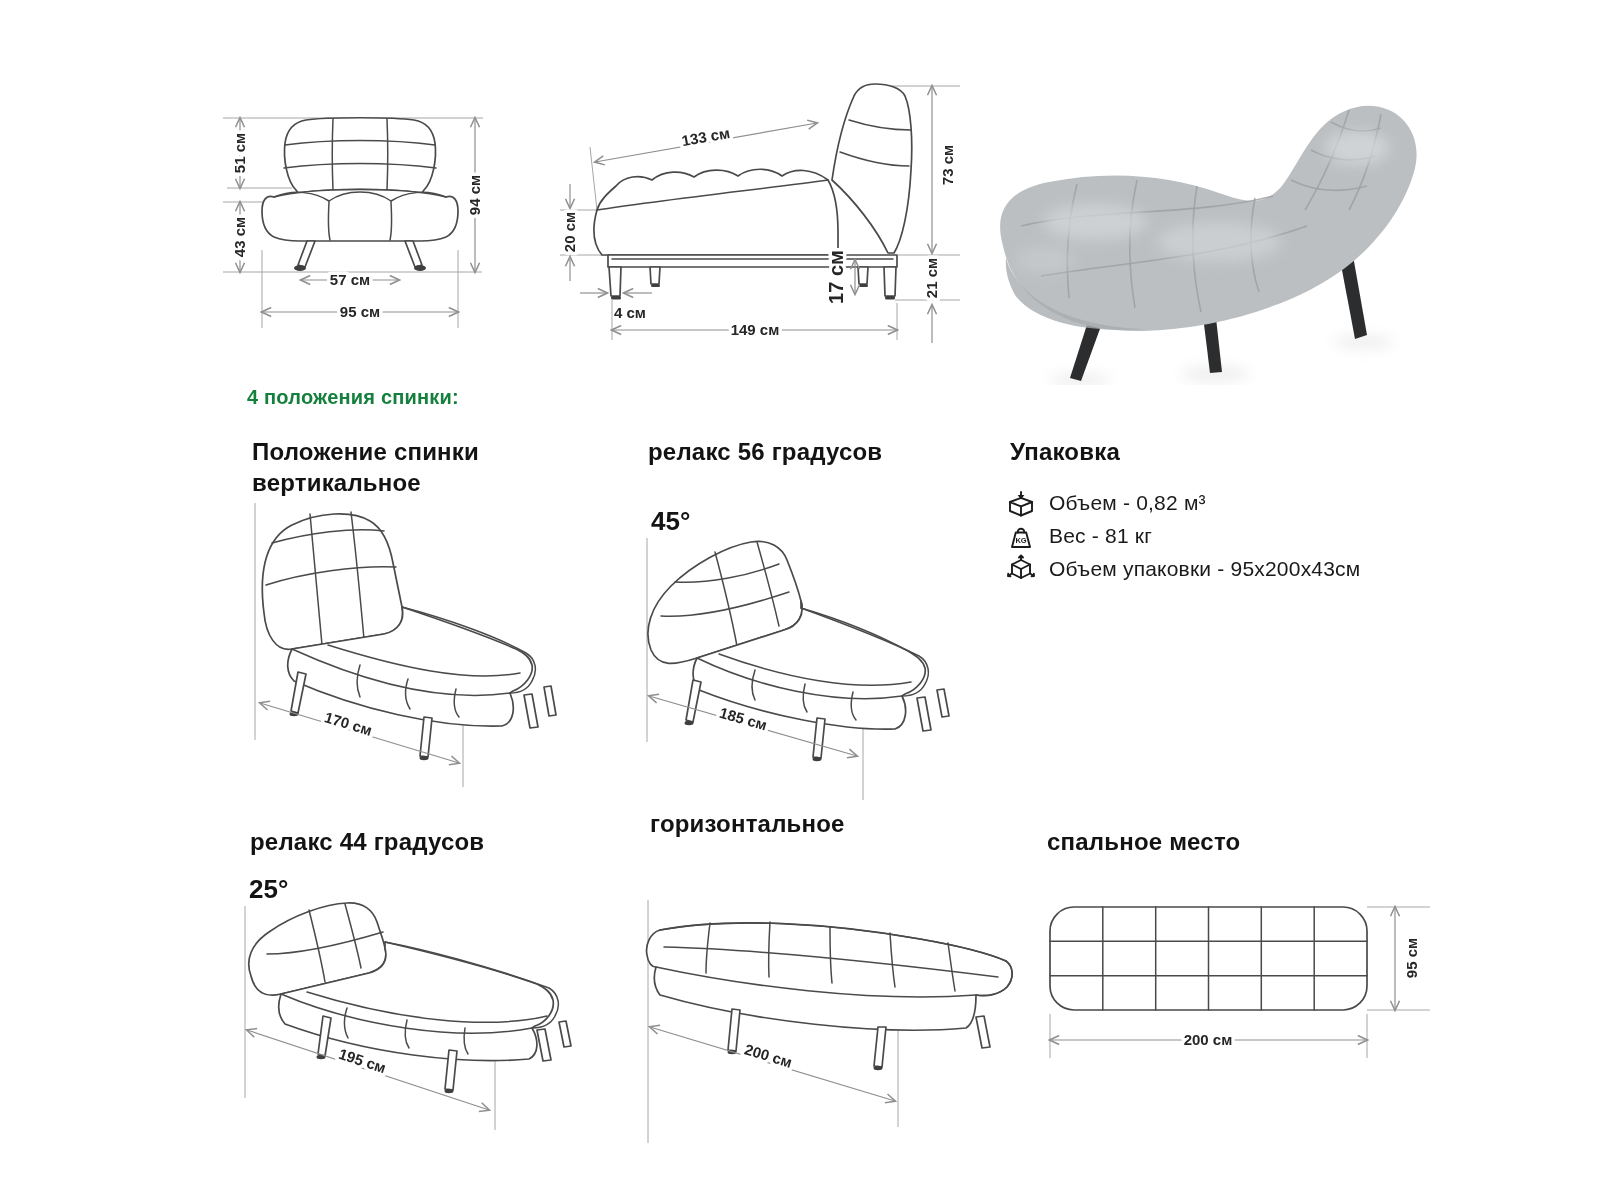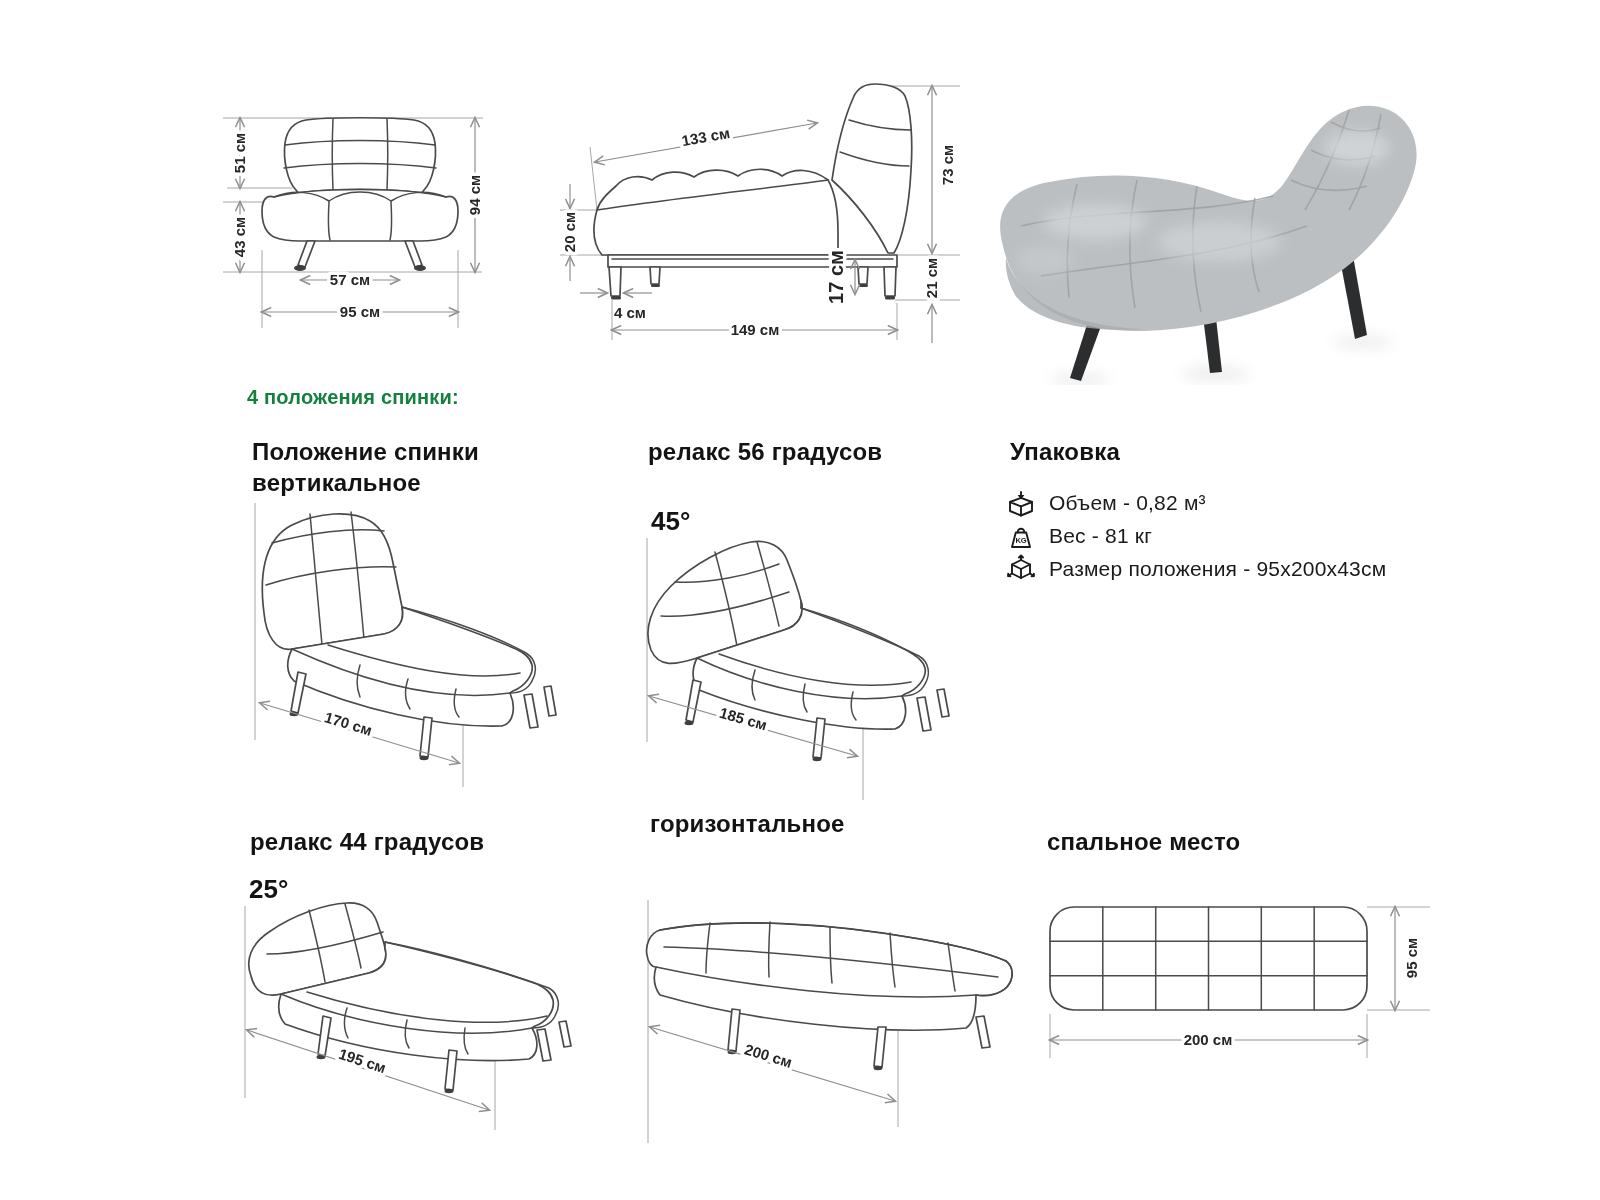--- a/index.html
+++ b/index.html
@@ -194,21 +194,21 @@
     </div>
     <div class="pack-item">
       <svg width="30" height="30" viewBox="0 0 30 30">
         <path class="ico" d="M15,6 L24,10.5 L24,19.5 L15,24 L6,19.5 L6,10.5 Z"></path>
         <path class="ico" d="M6,10.5 L15,15 L24,10.5"></path>
         <path class="ico" d="M15,15 V24"></path>
         <path class="ico" d="M15,6 V1.5 M13,3.5 L15,1.5 L17,3.5"></path>
         <path class="ico" d="M6,19.5 L2,22 M2.2,19.6 L2,22 L4.4,22.4"></path>
         <path class="ico" d="M24,19.5 L28,22 M25.6,22.4 L28,22 L27.8,19.6"></path>
       </svg>
-      <span class="txt">Размер положения - 95х200х43см</span>
+      <span class="txt">Объем упаковки - 95х200х43см</span>
     </div>
   </div>
 
   <svg class="abs" style="left:248px;top:495px" width="345" height="320" viewBox="0 0 345 320">
     <path class="el" d="M7,8 V245"></path>
     <path class="el" d="M215,190 V292"></path>
 
     <path class="art" d="M16,118 C10,72 20,42 44,30 C70,17 104,15 122,26 C136,34 142,52 145,68 C149,88 152,102 154,112 C157,126 150,136 136,139 L44,154 C28,157 18,140 16,118 Z"></path>
     <path class="artl" d="M62,19 C66,60 70,105 74,150"></path>
     <path class="artl" d="M103,17 C108,58 112,100 116,144"></path>

